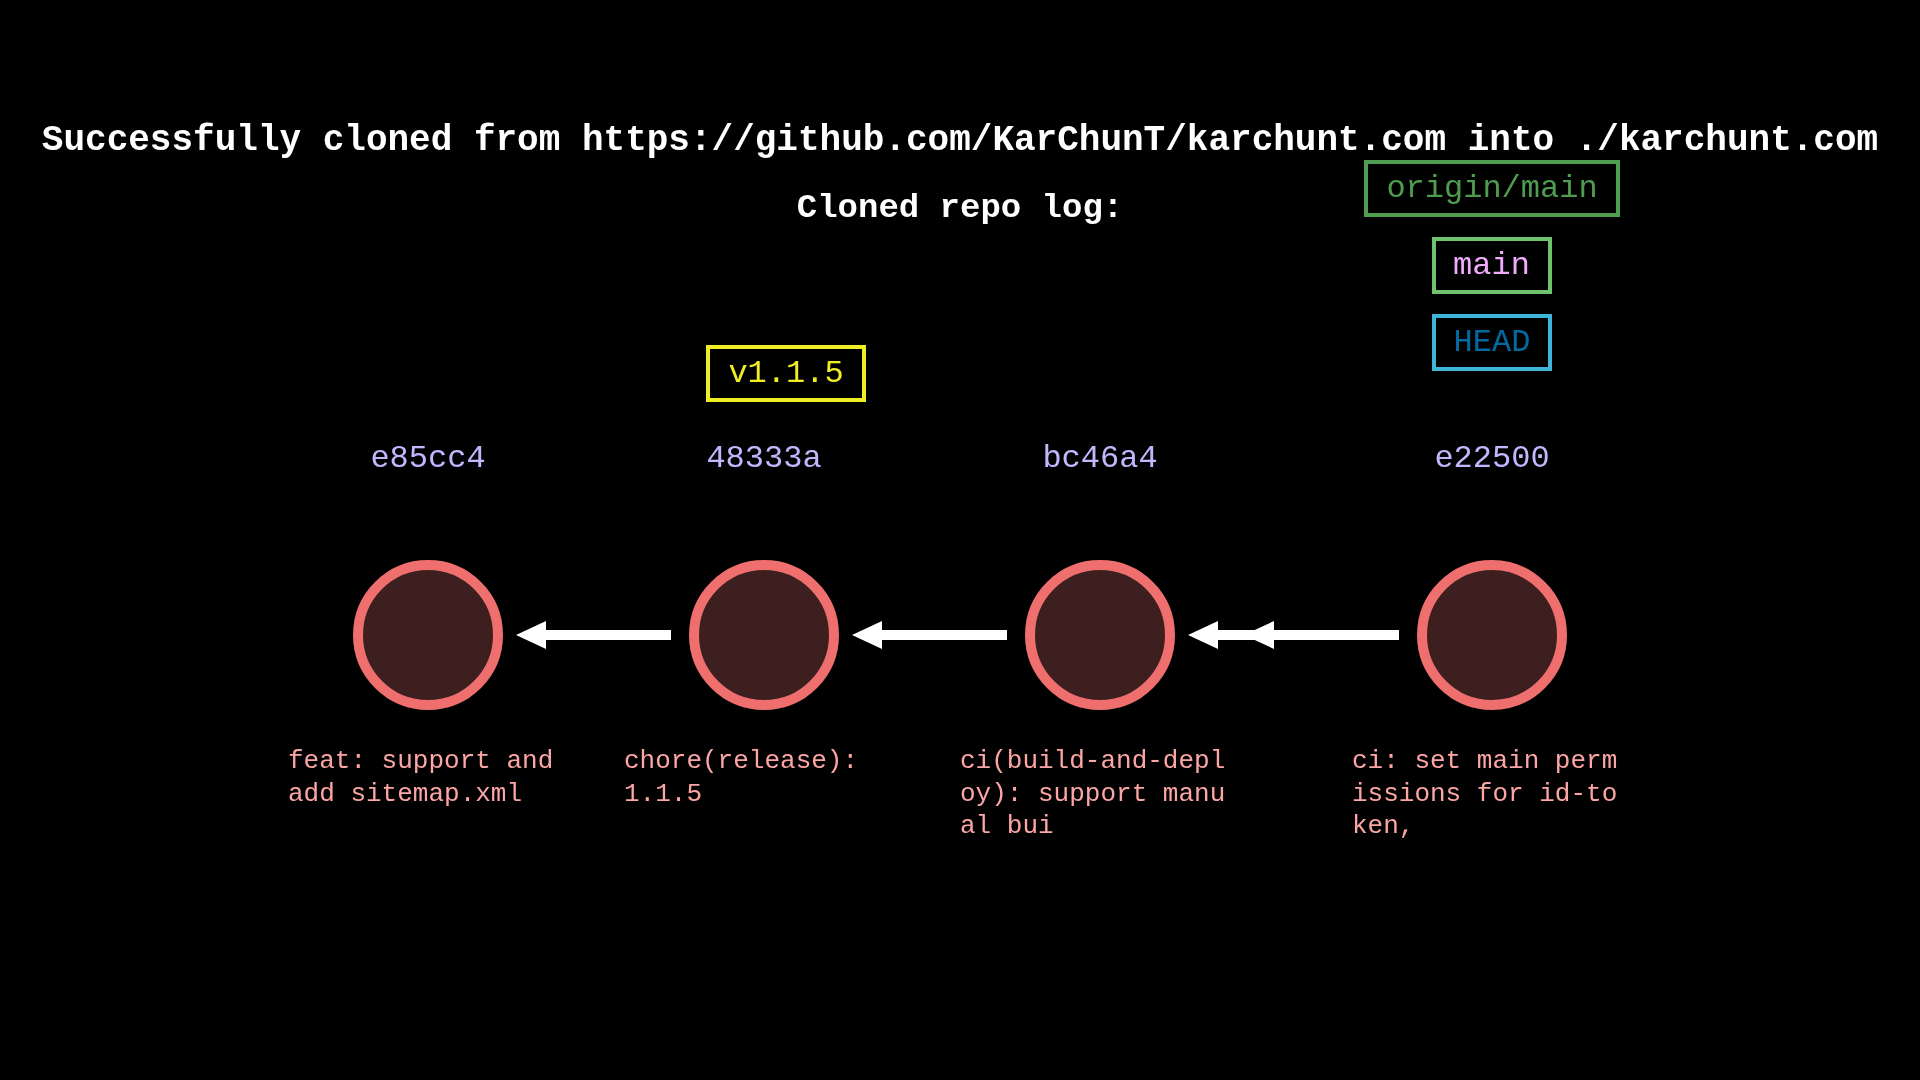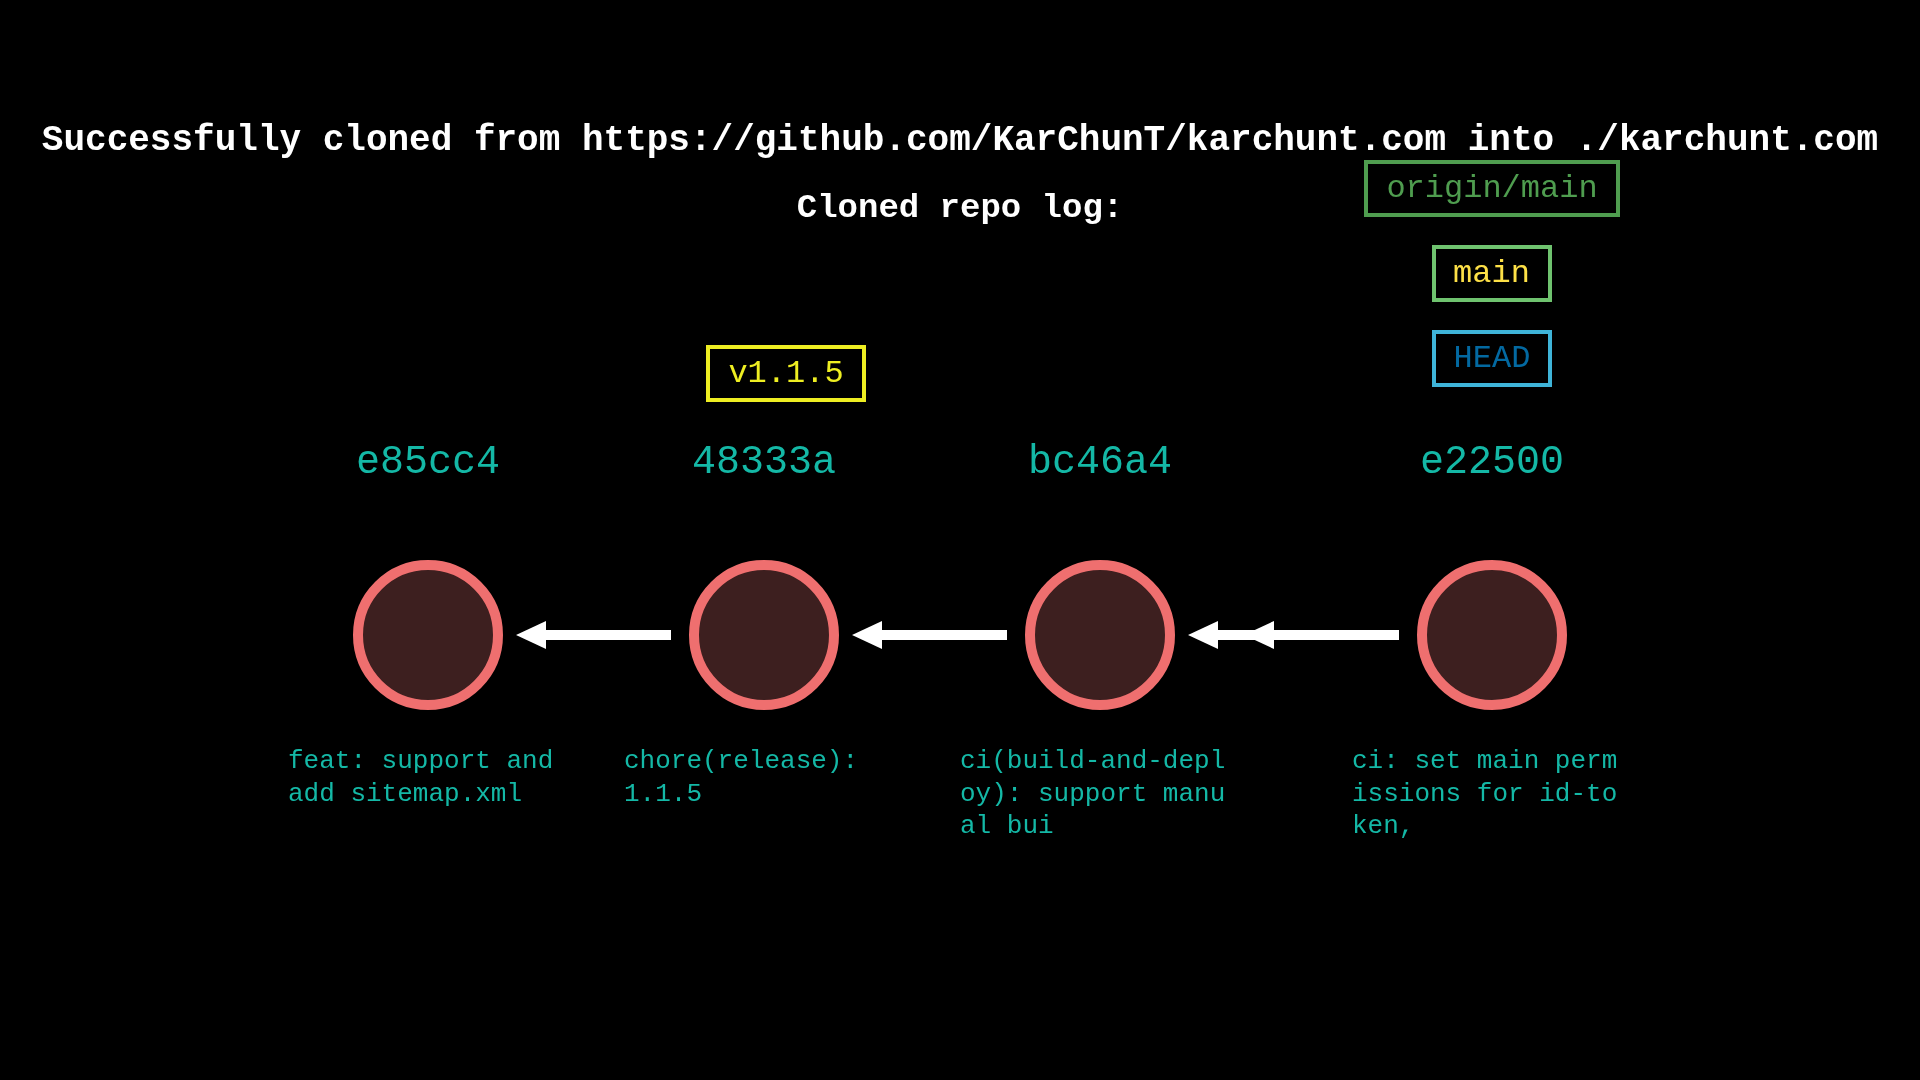--- a/index.html
+++ b/index.html
@@ -41,65 +41,65 @@
   .commit {
     position: relative;
     display: flex;
     flex-direction: column;
     align-items: center;
     width: 280px;
   }
   .commit-hash {
     position: absolute;
     top: -120px;
-    font-size: 40px;
-    color: #14b8a6;
+    font-size: 32px;
+    color: #c4b5fd;
     white-space: nowrap;
   }
   .commit-circle {
     width: 150px;
     height: 150px;
     border-radius: 50%;
     background: #3d1f1f;
     border: 10px solid #ef6f6f;
   }
   .commit-msg {
     position: absolute;
     top: 185px;
     font-size: 26px;
-    color: #14b8a6;
+    color: #fca5a5;
     text-align: left;
     width: 280px;
     line-height: 1.25;
     word-break: break-all;
   }
   .arrow {
     display: flex;
     align-items: center;
     margin: 0 -52px;
     position: relative;
     z-index: -1;
   }
   .arrow svg { display: block; }
   .refs {
     position: absolute;
     display: flex;
     flex-direction: column;
     align-items: center;
-    gap: 28px;
+    gap: 20px;
   }
   .ref-box {
     padding: 6px 18px;
     font-size: 32px;
     font-weight: normal;
     background: rgba(0,0,0,0.3);
     border: 4px solid;
   }
   .ref-head   { color: #0369a1; border-color: #3fb4d9; }
-  .ref-local  { color: #fde047; border-color: #6fc36f; padding-left: 17px; }
+  .ref-local  { color: #f0abfc; border-color: #6fc36f; padding-left: 17px; }
   .ref-remote { color: #4f9d4f; border-color: #4f9d4f; }
   .ref-tag    { color: #eeee22; border-color: #eeee22; margin-left: 44px; }
 </style>
 </head>
 <body>
 
 <div class="header">
   <div class="header-line1">Successfully cloned from https://github.com/KarChunT/karchunt.com into ./karchunt.com</div>
   <div class="header-line2">Cloned repo log:</div>
 </div>

